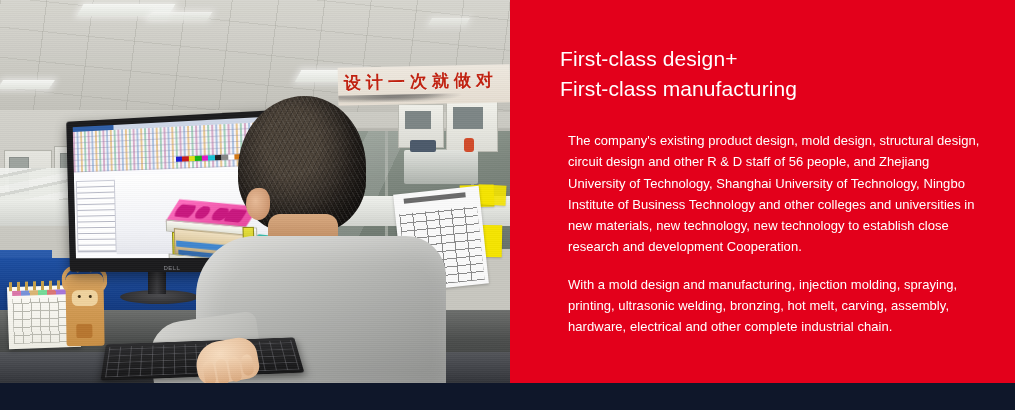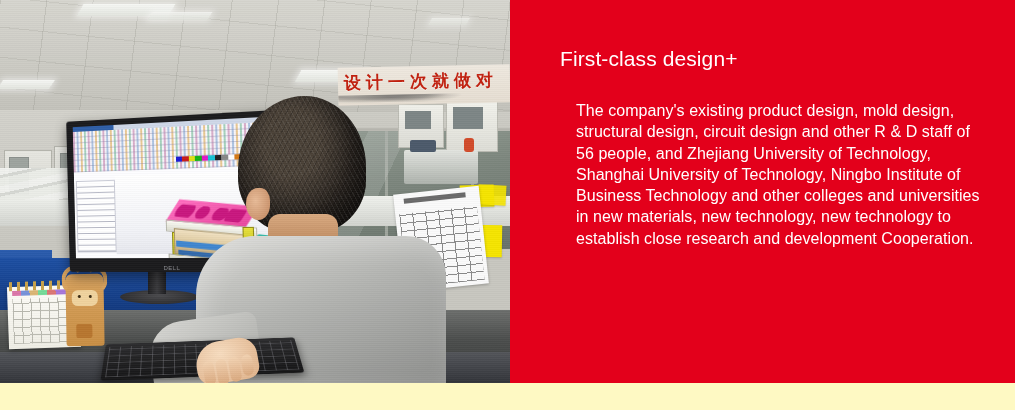--- a/index.html
+++ b/index.html
@@ -11,21 +11,21 @@
     width: 1015px;
     height: 410px;
     overflow: hidden;
     font-family: "Liberation Sans", sans-serif;
     -webkit-font-smoothing: antialiased;
   }
   .page {
     position: relative;
     width: 1015px;
     height: 410px;
-    background: #fef9c3;
+    background: #0f172a;
   }
 
   
   .photo {
     position: absolute;
     left: 0;
     top: 0;
     width: 510px;
     height: 383px;
     overflow: hidden;
@@ -480,23 +480,23 @@
   .panel-heading {
     font-size: 21px;
     line-height: 30px;
     font-weight: 400;
     margin: 0 0 26px 0;
     letter-spacing: .1px;
     color: #ffffff;
   }
   .panel-heading .hl { display: block; white-space: nowrap; }
   .panel-para {
-    font-size: 16px;
+    font-size: 13px;
     line-height: 21.3px;
-    margin: 0 0 16px 16px;
+    margin: 0 0 16px 8px;
     color: #ffffff;
     max-width: 430px;
     letter-spacing: .05px;
   }
   .panel-para:last-child { margin-bottom: 0; }
 
   
   .caption {
     position: absolute;
     left: 3px;
@@ -640,18 +640,20 @@
       <div class="finger f3"></div>
       <div class="finger f4"></div>
     </div>
 
     <div class="photo-grain"></div>
   </div>
 
   <div class="panel">
     <h1 class="panel-heading">
       <span class="hl">First-class design+</span>
+      <span class="hl">First-class manufacturing</span>
     </h1>
     <p class="panel-para">The company's existing product design, mold design, structural design, circuit design and other R &amp; D staff of 56 people, and Zhejiang University of Technology, Shanghai University of Technology, Ningbo Institute of Business Technology and other colleges and universities in new materials, new technology, new technology to establish close research and development Cooperation.</p>
+    <p class="panel-para">With a mold design and manufacturing, injection molding, spraying, printing, ultrasonic welding, bronzing, hot melt, carving, assembly, hardware, electrical and other complete industrial chain.</p>
   </div>
 
 
 </div>
 
 </body></html>

